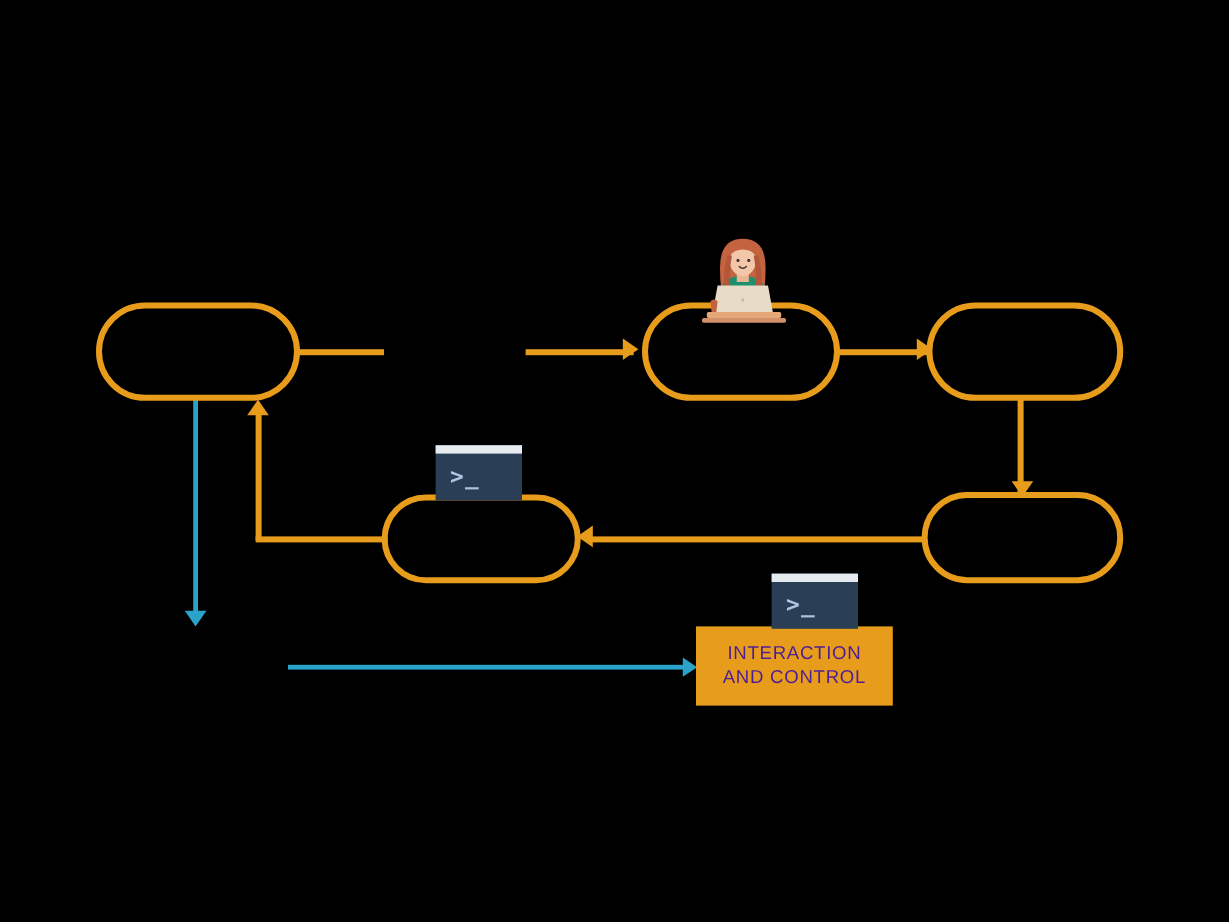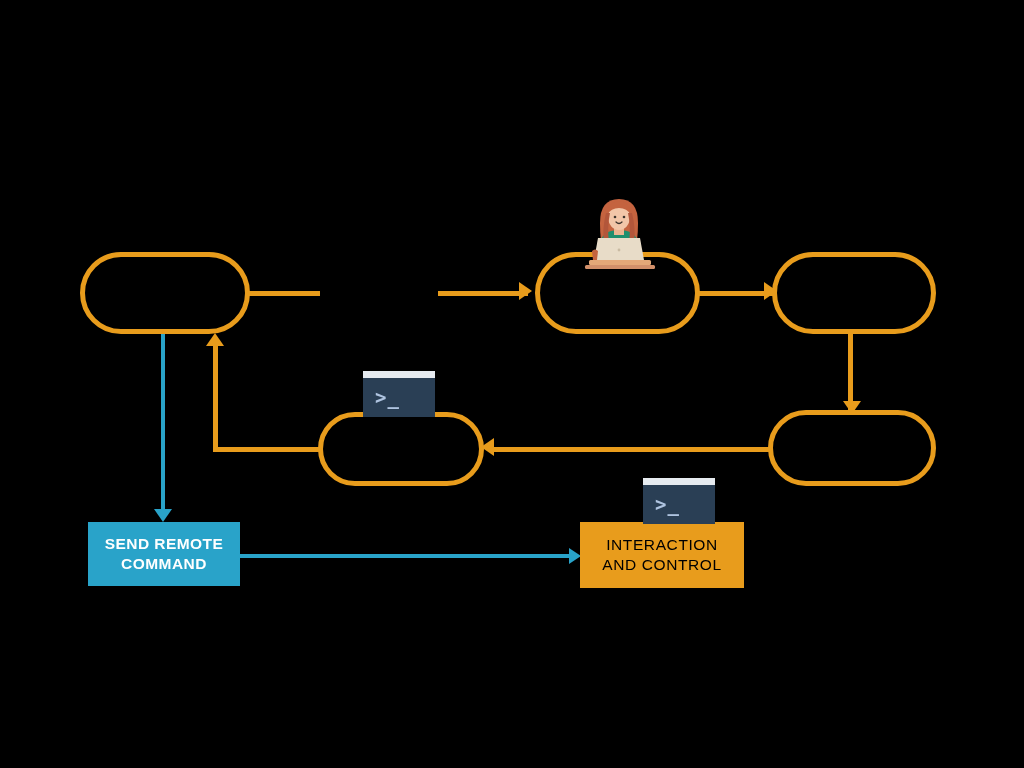--- a/index.html
+++ b/index.html
@@ -51,21 +51,21 @@
     justify-content: center;
     text-align: center;
     font-size: 15.5px;
     font-weight: 700;
     line-height: 1.32;
     letter-spacing: .45px;
     text-transform: uppercase;
     padding: 4px 10px;
   }
   .box-blue   { background: #29A3C9; color: #FFFFFF; }
-  .box-orange { background: #E89C1C; color: #000000; font-weight: 500; letter-spacing:.6px; }
+  .box-orange { background: #E89C1C; color: #4c1d95; font-weight: 500; letter-spacing:.6px; }
 
   
   .ln-h { position: absolute; height: 5px; background: #E89C1C; }
   .ln-v { position: absolute; width: 5px;  background: #E89C1C; }
   .ln-h-blue { position: absolute; height: 4px; background: #29A3C9; }
   .ln-v-blue { position: absolute; width: 4px;  background: #29A3C9; }
 
   .arrowhead { position: absolute; width: 0; height: 0; }
   .ah-right-o { border-top: 9px solid transparent; border-bottom: 9px solid transparent; border-left: 13px solid #E89C1C; }
   .ah-left-o  { border-top: 9px solid transparent; border-bottom: 9px solid transparent; border-right: 13px solid #E89C1C; }
@@ -154,23 +154,20 @@
   </div>
 
   <div class="pill" style="left:768px; top:410px; width:168px; height:76px;">
     <span></span>
   </div>
 
   <div class="pill" style="left:318px; top:412px; width:166px; height:74px;">
     <span></span>
   </div>
 
-  <div class="solidbox box-blue" style="left:88px; top:522px; width:152px; height:64px;">
-    <span>SEND REMOTE COMMAND</span>
-  </div>
 
   <div class="solidbox box-orange" style="left:580px; top:522px; width:164px; height:66px;">
     <span>INTERACTION AND CONTROL</span>
   </div>
 
 
   <div class="abs" style="left:573px; top:193px; width:92px; height:80px;">
     <svg width="92" height="80" viewBox="0 0 92 80">
 
       <path d="M27 30 q0 -24 19 -24 q19 0 19 24 q0 20 -4 30 h-30 q-4 -10 -4 -30 Z" fill="#C4633F"></path>

